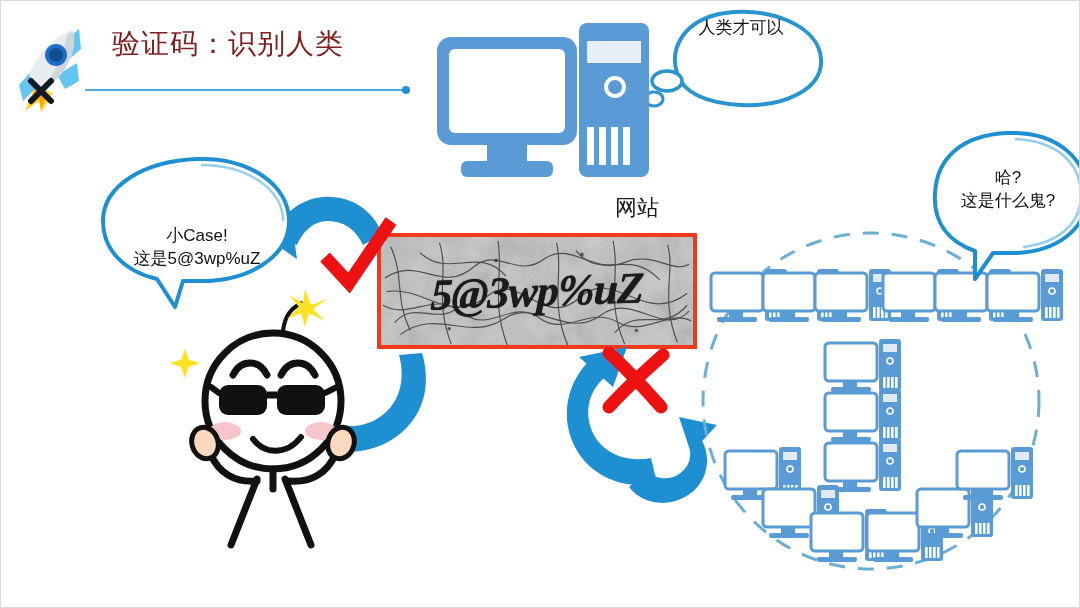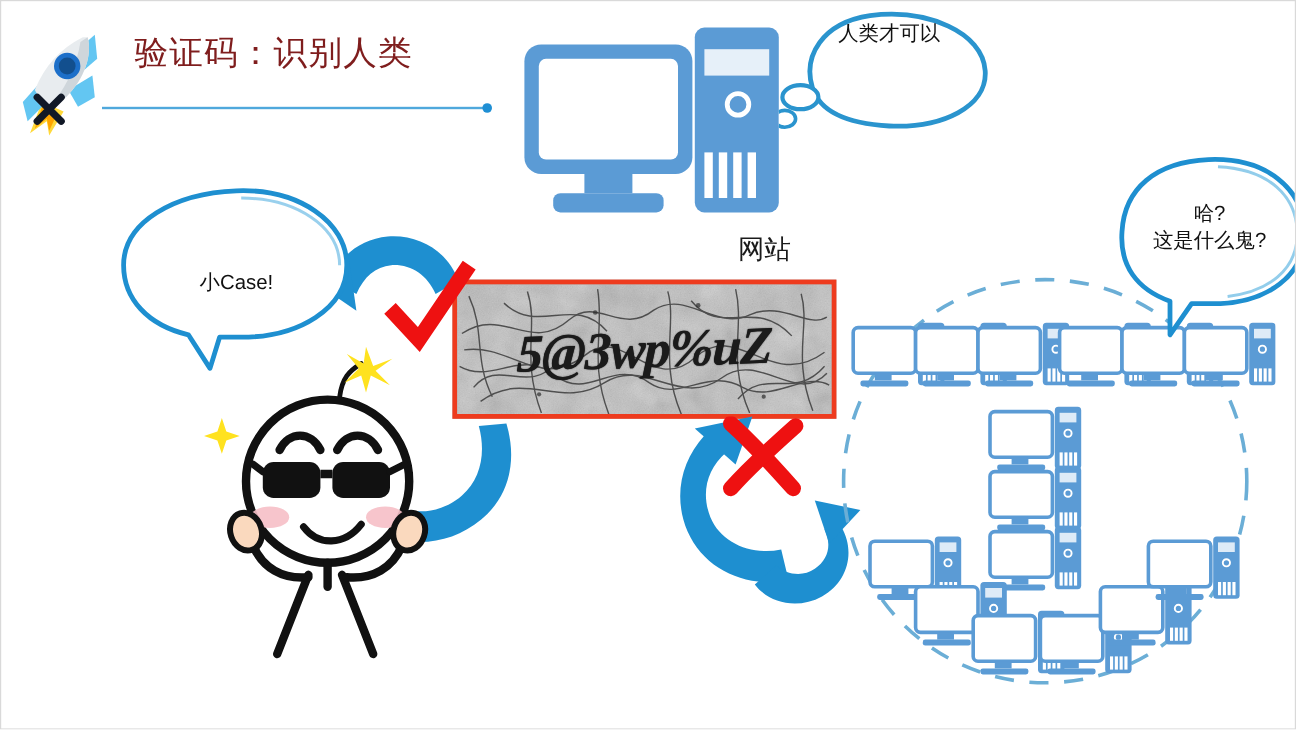--- a/index.html
+++ b/index.html
@@ -387,20 +387,21 @@
     <path d="M100 6
              C152 4, 192 32, 192 68
              C192 104, 152 128, 104 128
              L 86 128 L 78 154 L 60 126
              C 26 118, 6 96, 6 68
              C 6 32, 48 8, 100 6 Z" fill="#ffffff" stroke="#1E8FD0" stroke-width="4" stroke-linejoin="round"></path>
     <path d="M104 12 C150 12, 186 36, 186 68" fill="none" stroke="#7FC4E8" stroke-width="2.5" opacity="0.8"></path>
   </svg>
   <div class="bubble-text" id="bubble-human-text">
     <div>小Case!</div>
+    <div>这是5@3wp%uZ</div>
   </div>
 
   <svg class="bubble" id="bubble-site" viewBox="0 0 180 120">
     <path d="M76 6
              C124 0, 170 20, 172 52
              C174 82, 136 100, 92 98
              C 58 96, 34 86, 28 66
              C 20 40, 36 12, 76 6 Z" fill="#ffffff" stroke="#2A94CE" stroke-width="4" stroke-linejoin="round"></path>
     <ellipse cx="18" cy="74" rx="15" ry="10" fill="#ffffff" stroke="#2A94CE" stroke-width="3.5"></ellipse>
     <ellipse cx="5" cy="92" rx="9" ry="7" fill="#ffffff" stroke="#2A94CE" stroke-width="3"></ellipse>

